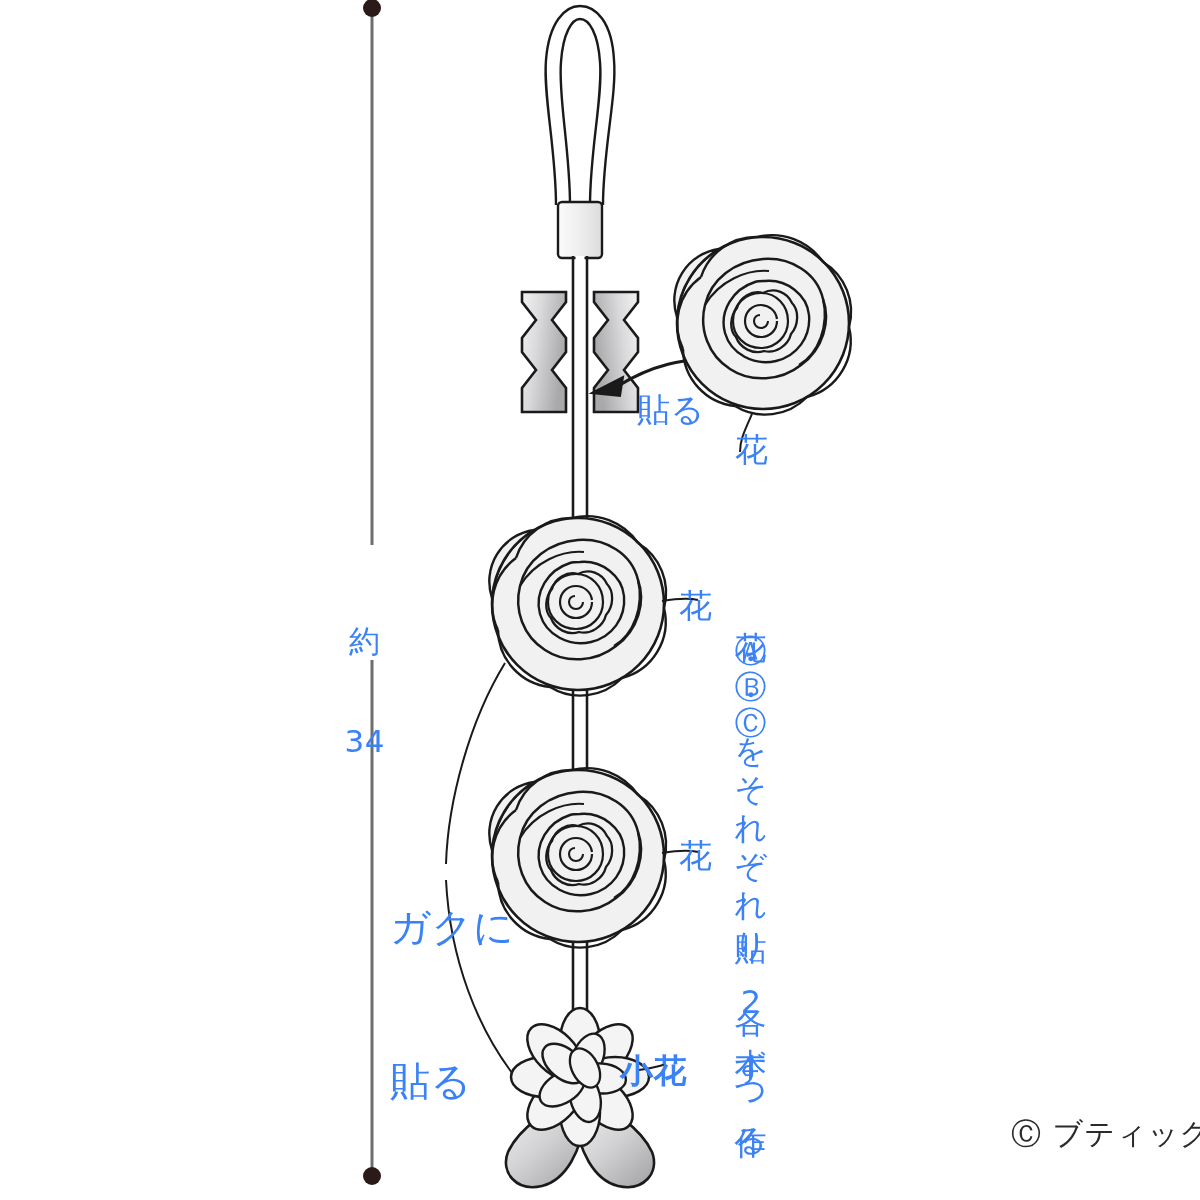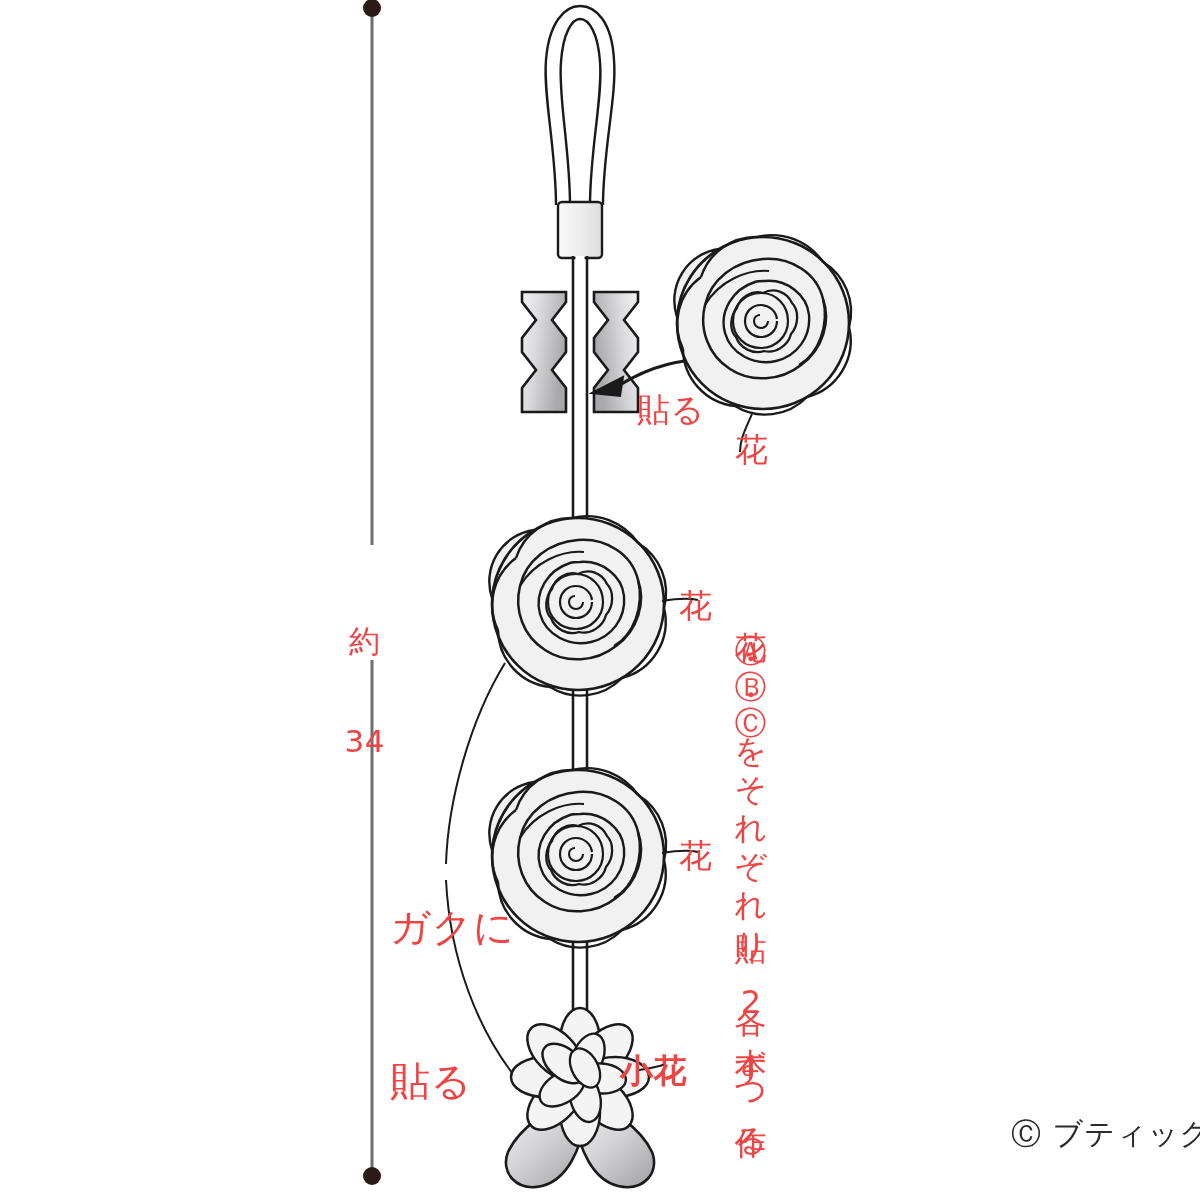--- a/index.html
+++ b/index.html
@@ -23,21 +23,21 @@
   #diagram {
     position: absolute;
     left: 0;
     top: 0;
     width: 1200px;
     height: 1200px;
   }
   .lbl {
     position: absolute;
     font-family: "DejaVu Sans", "Liberation Sans", sans-serif;
-    color: #ef4444;
+    color: #3b82f6;
     white-space: pre;
     line-height: 1.12;
     letter-spacing: 0.5px;
   }
   .lbl-dim {
     left: 344px;
     top: 558px;
     font-size: 31px;
     text-align: center;
     line-height: 1.08;

